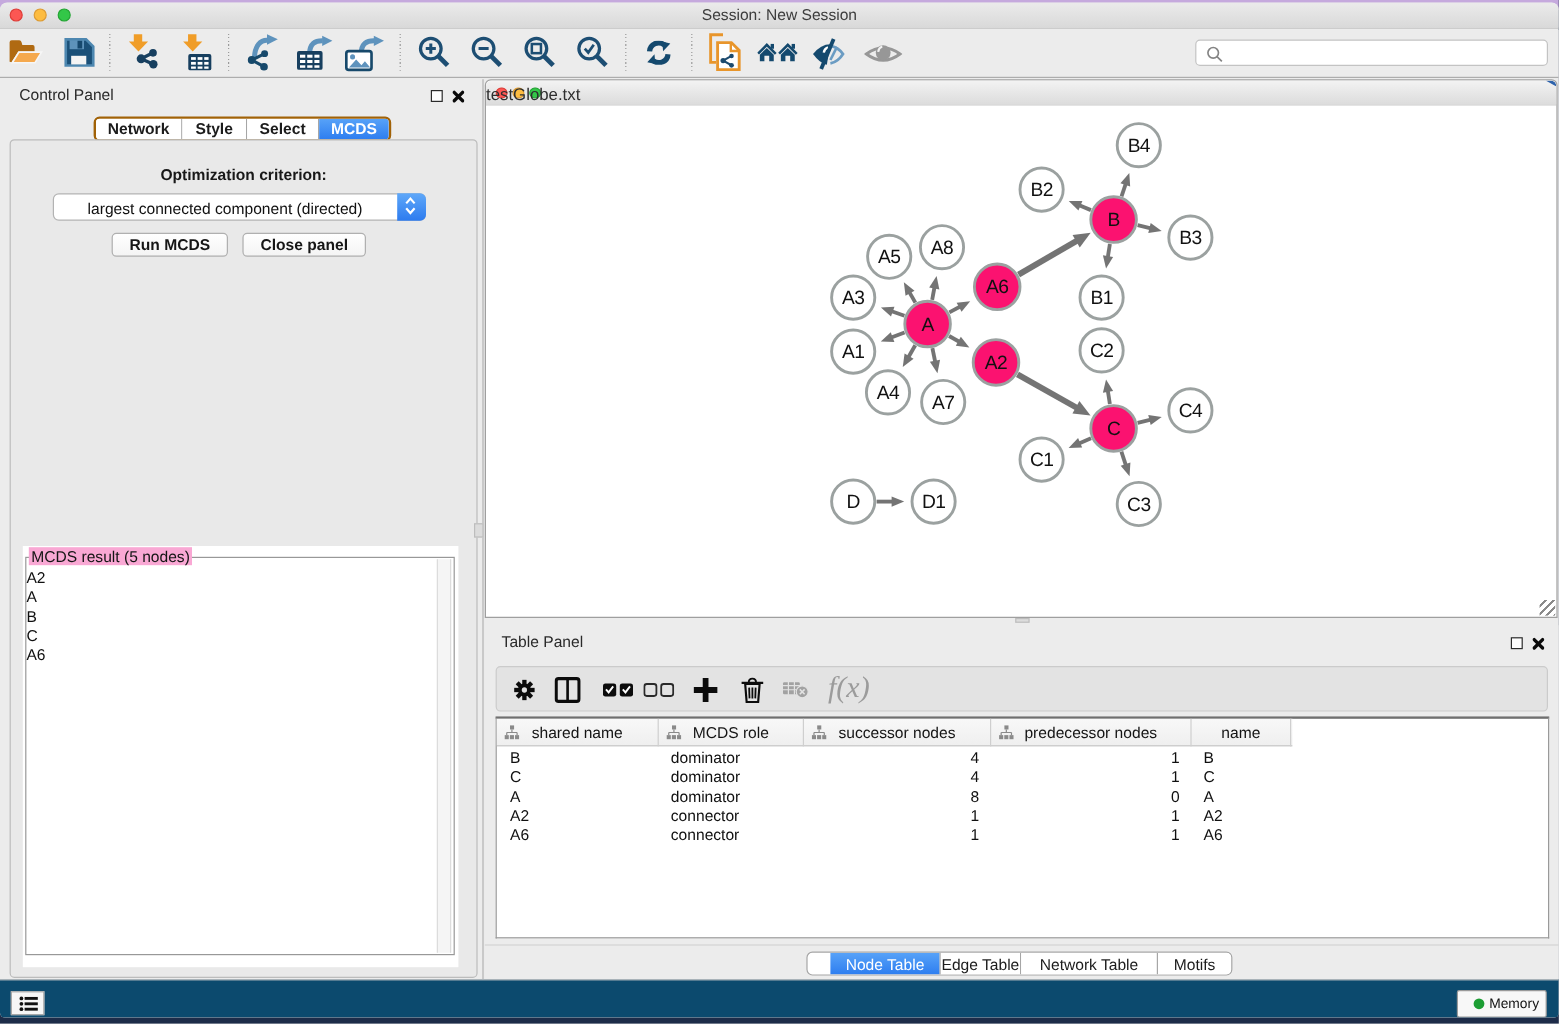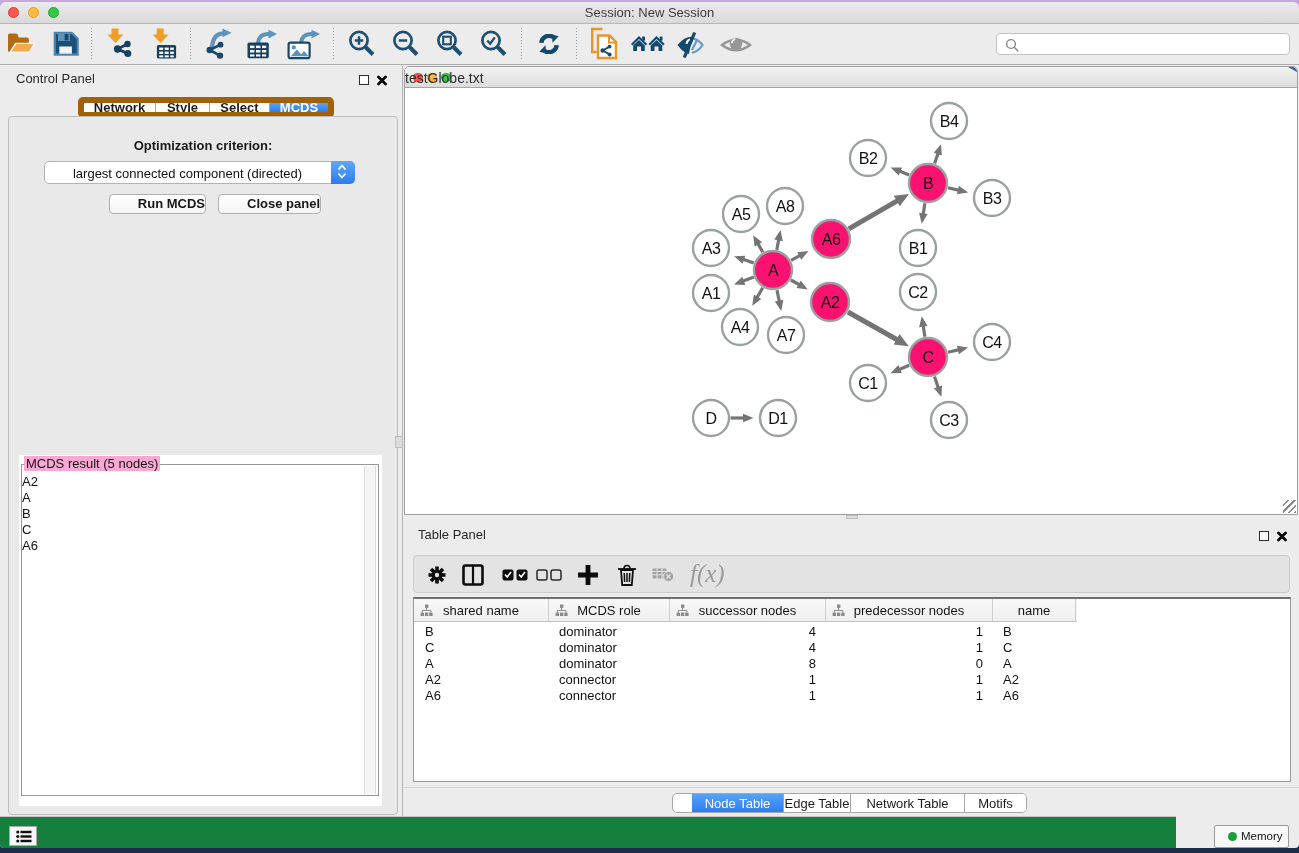--- a/index.html
+++ b/index.html
@@ -24,37 +24,37 @@
 .tbsep { position:absolute; top:3px; width:1px; height:31px;
   background-image:repeating-linear-gradient(#9a9a9a 0 1px, transparent 1px 3px); }
 #search { position:absolute; left:996px; top:8px; width:294px; height:22px;
   background:#fff; border:1px solid #c3c3c3; border-radius:4px; }
 
 #controlpanel { position:absolute; left:0; top:64px; width:403px; height:750px;
   background:#ececec; border-right:1px solid #b2b2b2; }
 #cp-title { position:absolute; left:16px; top:5px; font-size:13px; color:#2a2a2a; }
 .winbtn-sq { position:absolute; width:10px; height:10px; border:1.6px solid #2a2a2a; top:9px; background:#fdfdfd; }
 #cp-tabs { position:absolute; left:78px; top:31px; height:21px; display:flex;
-  border:6px solid #a16207; border-radius:5px; overflow:hidden; background:#fff; }
+  border:2px solid #a16207; border-radius:5px; overflow:hidden; background:#fff; }
 .cptab { height:100%; display:flex; align-items:center; justify-content:center;
   font-size:13px; font-weight:bold; color:#1c1c1c; border-right:1px solid #a6a6a6; background:#fff; }
 .cptab:last-child { border-right:none; }
 .cptab.sel { background:linear-gradient(#57a2f8,#2e7ef0); color:#fff; }
 #cp-inner { position:absolute; left:8px; top:50px; width:390px; height:699px;
   background:#e9e9e9; border:1px solid #bcbcbc; border-radius:4px; }
 #opt-label { position:absolute; left:0; width:100%; top:21px; text-align:center;
   font-size:13px; font-weight:bold; color:#181818; }
 #combo { position:absolute; left:35px; top:44px; width:311px; height:23px; background:#fff;
   border:1px solid #b3b3b3; border-radius:5px; }
 #combo .ctext { position:absolute; left:0; right:24px; top:4px; text-align:center; font-size:13px; color:#101010; }
 #combo .stepper { position:absolute; right:-1px; top:-1px; width:24px; height:23px;
   background:linear-gradient(#5fa8f9,#2d7bef); border-radius:0 5px 5px 0; }
 .btn { position:absolute; height:20px; background:linear-gradient(#ffffff,#f4f4f4);
   border:1px solid #b0b0b0; border-radius:4px;
-  font-size:13px; font-weight:bold; color:#161616; text-align:right; line-height:18px;margin-left:16px; }
+  font-size:13px; font-weight:bold; color:#161616; text-align:center; line-height:18px; }
 #mcds-white { position:absolute; left:10px; top:338px; width:363px; height:351px; background:#fff; }
 #mcds-fs { position:absolute; left:2px; top:9px; width:358px; height:332px; border:1px solid #989898; }
 #mcds-legend { position:absolute; left:2px; top:-9px; background:#f9a8d4; padding:0 2px;
   font-size:13px; color:#141414; white-space:nowrap; }
 #mcds-list { position:absolute; left:0px; top:9px; font-size:13px; color:#101010; line-height:16px; }
 #mcds-sb { position:absolute; right:2px; top:1px; width:12px; height:328px;
   background:#f5f5f5; border-left:1px solid #dcdcdc; border-right:1px solid #dcdcdc; }
 
 #rightarea { position:absolute; left:404px; top:63px; width:895px; height:751px; background:#ececec; }
 #netframe { position:absolute; left:0px; top:1px; width:894px; height:449px;
@@ -76,22 +76,22 @@
   background:#fff; border:1px solid #9a9a9a; border-top:2px solid #6f6f6f; }
 #tp-header { position:absolute; left:0; top:0; width:663px; height:23px;
   background:linear-gradient(#f8f8f8,#efefef); border-bottom:1px solid #c2c2c2; }
 .th { position:absolute; top:0; height:23px; border-right:1px solid #cfcfcf;
   font-size:13px; color:#141414; text-align:center; line-height:23px; }
 .trow { position:absolute; font-size:13px; color:#101010; }
 #tp-tabs { position:absolute; left:268px; top:272px; height:20px; display:flex;
   border:1px solid #a6a6a6; border-radius:5px; overflow:hidden; background:#fff;padding-left:19px; }
 #tp-tabs .cptab { font-weight:normal; }
 
-#statusbar { position:absolute; left:0; top:814px; width:1176px; height:32px;
-  background:#15803d; border-top:1px solid #c6c6c6; }
+#statusbar { position:absolute; left:0; top:814px; width:1299px; height:32px;
+  background:#0c4a6e; border-top:1px solid #c6c6c6; }
 #listbtn { position:absolute; left:9px; top:9px; width:28px; height:20px;
   background:#f6f6f6; border:1px solid #a8a8a8; }
 #membtn { position:absolute; left:1214px; top:8px; width:75px; height:23px;
   background:#f8f8f8; border:1px solid #9a9a9a; border-radius:2px; font-size:11.5px; color:#111; }
 </style>
 </head>
 <body>
 <div id="wall-top"></div>
 <div id="window">
 

